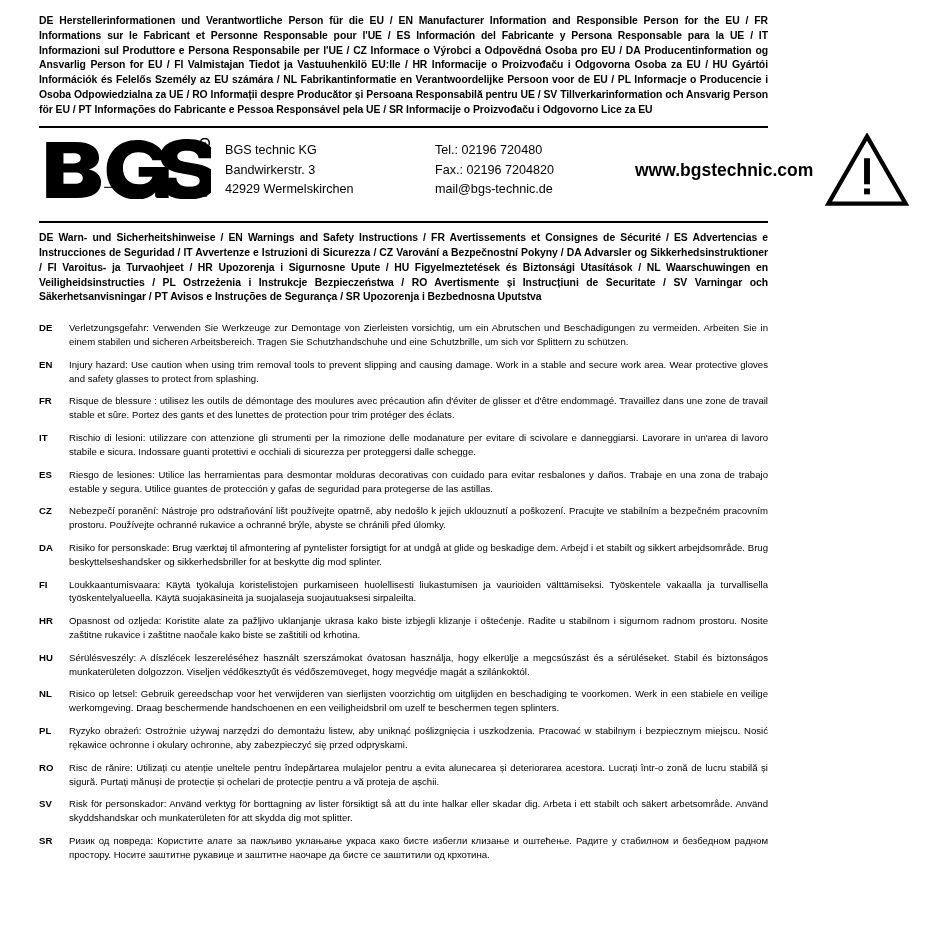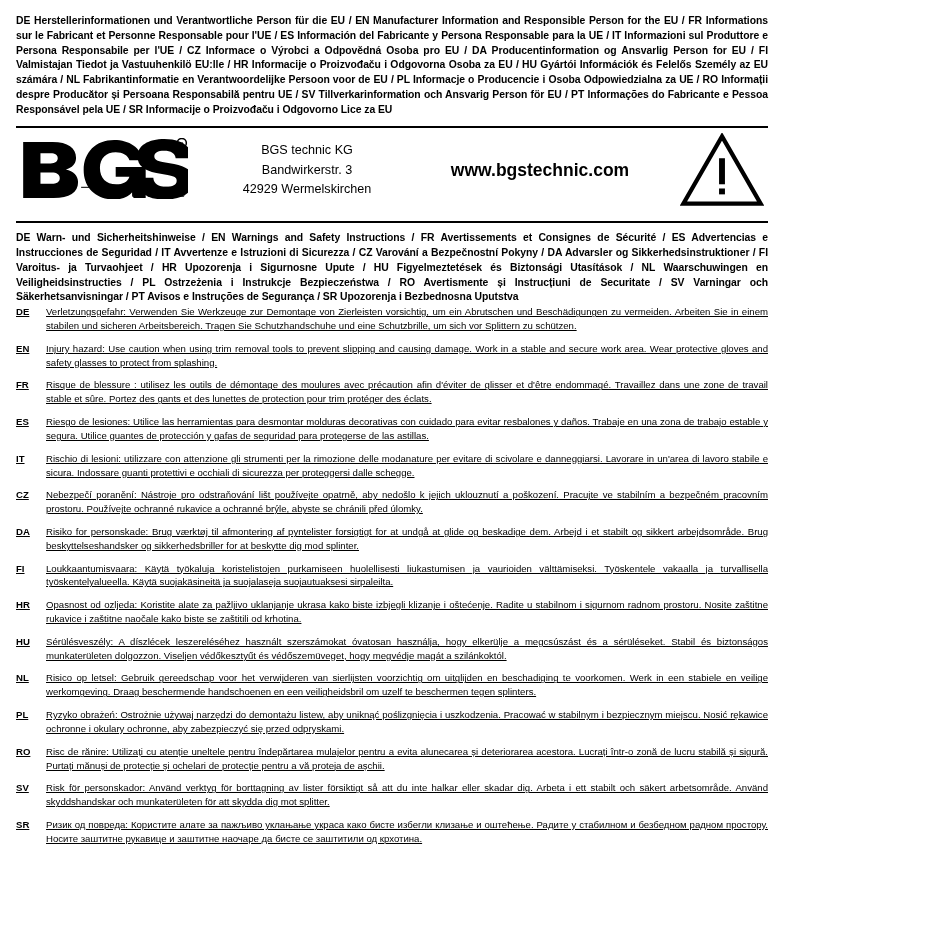--- a/index.html
+++ b/index.html
@@ -12,21 +12,21 @@
     height: 948px;
     font-family: "Liberation Sans", sans-serif;
     color: #000000;
     -webkit-font-smoothing: antialiased;
   }
   .page {
     position: relative;
     width: 790px;
     height: 948px;
     box-sizing: border-box;
-    padding: 14px 22px 0 16px;
+    padding: 14px 22px 0 39px;
   }
   
   .lang-header {
     font-size: 10.4px;
     font-weight: bold;
     line-height: 1.42;
     text-align: justify;
     letter-spacing: -0.05px;
   }
   .rule {
@@ -47,21 +47,20 @@
   .logo {
     width: 168px;
     flex: 0 0 168px;
     display: block;
   }
   .addr {
     flex: 0 0 210px;
     font-size: 12.6px;
     line-height: 1.55;
     padding-left: 14px;
-    text-align: center;
   }
   .contact {
     flex: 0 0 200px;
     font-size: 12.6px;
     line-height: 1.55;
   }
   .weburl {
     flex: 1 1 auto;
     text-align: center;
     font-size: 17.5px;
@@ -81,22 +80,21 @@
     font-weight: bold;
     line-height: 1.42;
     text-align: justify;
     letter-spacing: -0.05px;
     margin-top: 8px;
   }
   
   table.warnings {
     width: 100%;
     border-collapse: collapse;
-    margin-top: 0;
-    text-decoration: underline;
+    margin-top: 16px;
   }
   table.warnings td {
     vertical-align: top;
     padding: 0 0 9px 0;
   }
   td.code {
     width: 30px;
     font-size: 9.6px;
     font-weight: bold;
     line-height: 1.44;
@@ -139,20 +137,25 @@
         <text x="330" y="116" font-size="22" letter-spacing="6" text-anchor="end" fill="#000" font-family="Liberation Sans, sans-serif">technic</text>
       </svg>
     </div>
 
     <div class="addr">
       <div>BGS technic KG</div>
       <div>Bandwirkerstr. 3</div>
       <div>42929 Wermelskirchen</div>
     </div>
 
+    <div class="contact">
+      <div>Tel.: 02196 720480</div>
+      <div>Fax.: 02196 7204820</div>
+      <div>mail@bgs-technic.de</div>
+    </div>
 
     <div class="weburl">www.bgstechnic.com</div>
 
     <div class="warn-tri">
       <svg viewBox="0 0 100 88" width="84" height="74" aria-hidden="true">
         <path d="M50 4 L96 84 H4 Z" fill="none" stroke="#000" stroke-width="5"></path>
         <rect x="46.5" y="30" width="7" height="31" fill="#000"></rect>
         <rect x="46.5" y="66" width="7" height="7" fill="#000"></rect>
       </svg>
     </div>
@@ -170,28 +173,28 @@
       </tr>
       <tr>
         <td class="code">EN</td>
         <td class="text">Injury hazard: Use caution when using trim removal tools to prevent slipping and causing damage. Work in a stable and secure work area. Wear protective gloves and safety glasses to protect from splashing.</td>
       </tr>
       <tr>
         <td class="code">FR</td>
         <td class="text">Risque de blessure : utilisez les outils de démontage des moulures avec précaution afin d'éviter de glisser et d'être endommagé. Travaillez dans une zone de travail stable et sûre. Portez des gants et des lunettes de protection pour trim protéger des éclats.</td>
       </tr>
       <tr>
+        <td class="code">IT</td>
+        <td class="text">Rischio di lesioni: utilizzare con attenzione gli strumenti per la rimozione delle modanature per evitare di scivolare e danneggiarsi. Lavorare in un'area di lavoro stabile e sicura. Indossare guanti protettivi e occhiali di sicurezza per proteggersi dalle schegge.</td>
+      </tr>
+      <tr>
         <td class="code">ES</td>
         <td class="text">Riesgo de lesiones: Utilice las herramientas para desmontar molduras decorativas con cuidado para evitar resbalones y daños. Trabaje en una zona de trabajo estable y segura. Utilice guantes de protección y gafas de seguridad para protegerse de las astillas.</td>
       </tr>
       <tr>
-        <td class="code">IT</td>
-        <td class="text">Rischio di lesioni: utilizzare con attenzione gli strumenti per la rimozione delle modanature per evitare di scivolare e danneggiarsi. Lavorare in un'area di lavoro stabile e sicura. Indossare guanti protettivi e occhiali di sicurezza per proteggersi dalle schegge.</td>
-      </tr>
-      <tr>
         <td class="code">CZ</td>
         <td class="text">Nebezpečí poranění: Nástroje pro odstraňování lišt používejte opatrně, aby nedošlo k jejich uklouznutí a poškození. Pracujte ve stabilním a bezpečném pracovním prostoru. Používejte ochranné rukavice a ochranné brýle, abyste se chránili před úlomky.</td>
       </tr>
       <tr>
         <td class="code">DA</td>
         <td class="text">Risiko for personskade: Brug værktøj til afmontering af pyntelister forsigtigt for at undgå at glide og beskadige dem. Arbejd i et stabilt og sikkert arbejdsområde. Brug beskyttelseshandsker og sikkerhedsbriller for at beskytte dig mod splinter.</td>
       </tr>
       <tr>
         <td class="code">FI</td>
         <td class="text">Loukkaantumisvaara: Käytä työkaluja koristelistojen purkamiseen huolellisesti liukastumisen ja vaurioiden välttämiseksi. Työskentele vakaalla ja turvallisella työskentelyalueella. Käytä suojakäsineitä ja suojalaseja suojautuaksesi sirpaleilta.</td>

